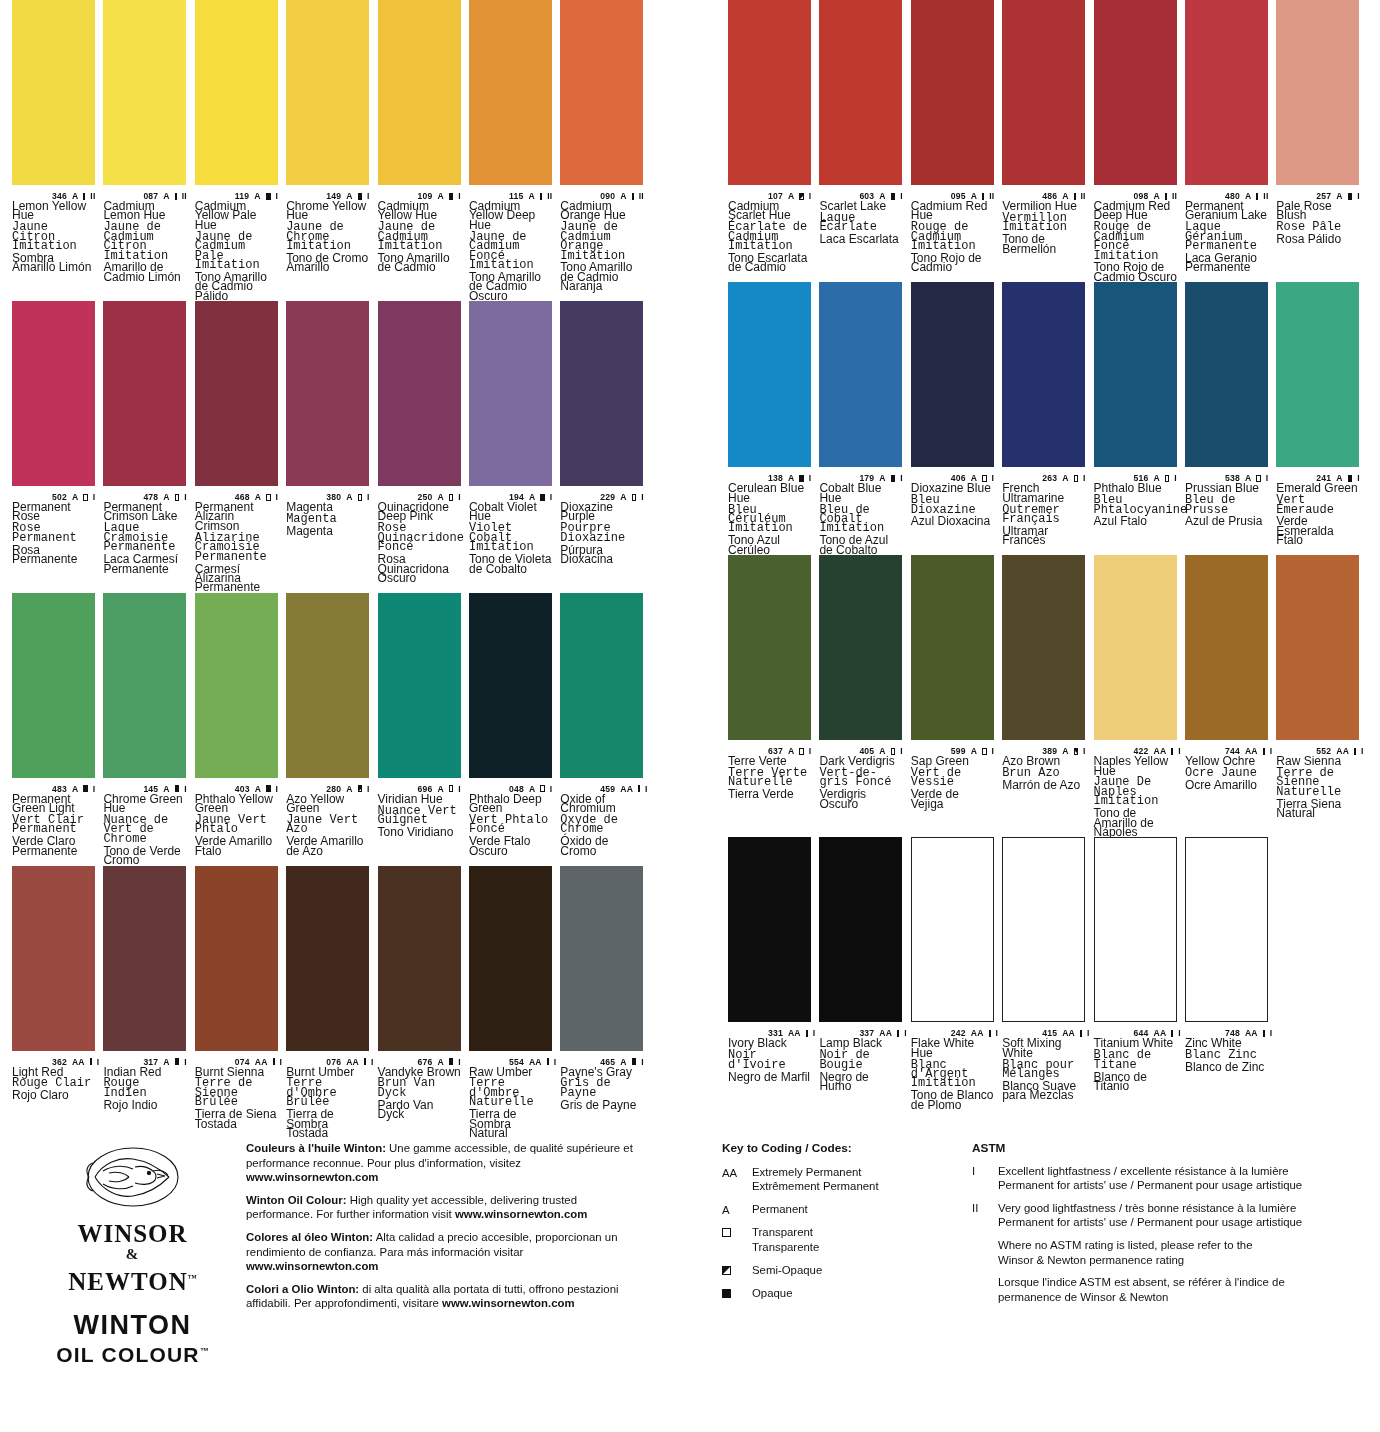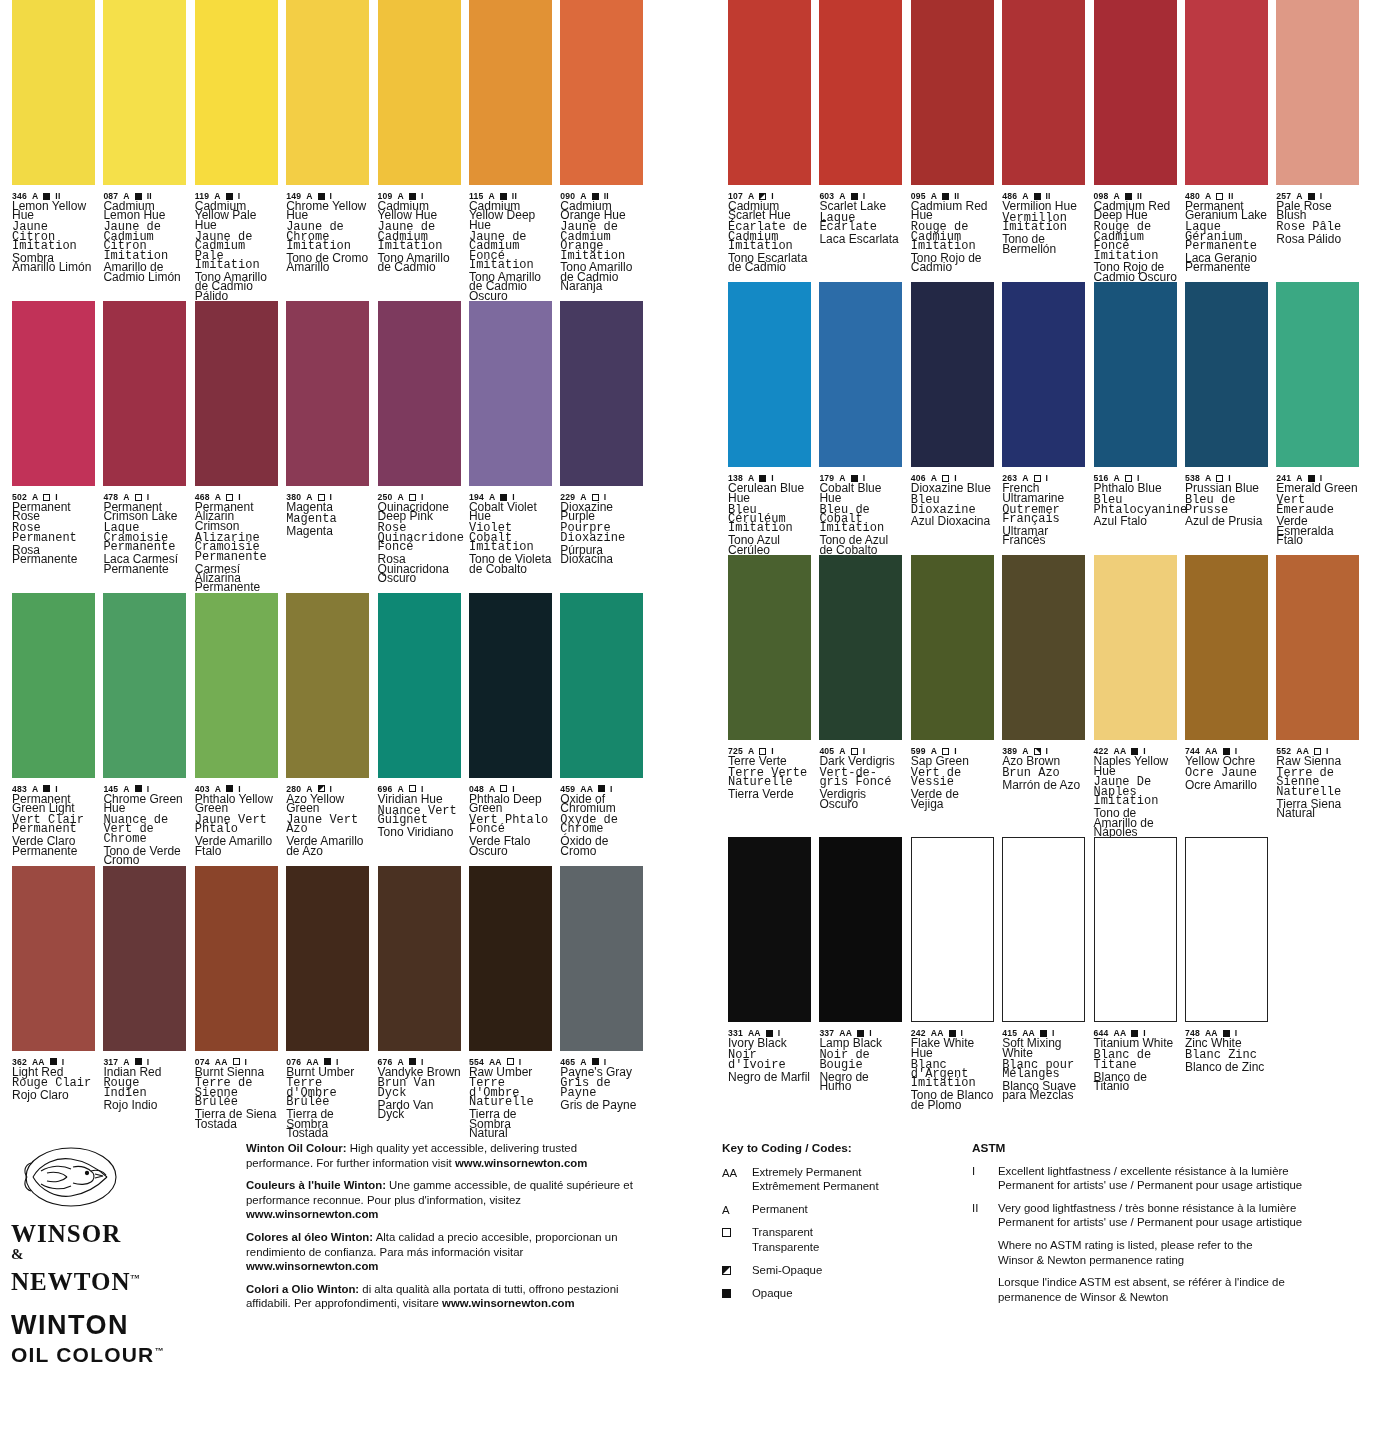--- a/index.html
+++ b/index.html
@@ -25,21 +25,21 @@
     box-sizing:border-box;
   }
   .chip.outlined{border:1px solid #222;background:#fff;}
 
   .meta{
     display:flex;align-items:center;gap:5px;
     margin-top:6px;height:10px;
     font-size:8.6px;font-weight:bold;letter-spacing:.2px;
     color:#111;
   }
-  .meta .code{font-weight:bold;}
+  .meta .code{font-weight:bold;margin-left:40px;}
   .meta .perm{font-weight:bold;}
   .meta .astm{font-weight:bold;}
 
   .op{display:inline-block;width:7px;height:7px;box-sizing:border-box;position:relative;}
   .op.opaque{background:#111;border:1px solid #111;}
   .op.transparent{background:#fff;border:1px solid #111;}
   .op.semi{background:#fff;border:1px solid #111;overflow:hidden;}
   .op.semi:after{
     content:"";position:absolute;left:0;top:0;width:0;height:0;
     border-left:5.5px solid #111;border-bottom:5.5px solid transparent;
@@ -51,21 +51,21 @@
   }
 
   .names{margin-top:1px;font-size:12px;line-height:9.4px;color:#161616;}
   .names div{white-space:normal;}
   .nm-en{margin-bottom:2.5px;}
   .nm-fr{margin-bottom:2.5px;font-family:Liberation Mono, monospace;}
   .nm-es{margin-bottom:0;}
 
   
   .footer{position:absolute;left:0;top:1133px;width:1380px;height:299px;}
-  .logo-col{position:absolute;left:11px;top:8px;width:205px;text-align:left;}
+  .logo-col{position:absolute;left:30px;top:8px;width:205px;text-align:center;}
   .logo-mark{margin:0 auto;width:120px;height:72px;}
   .logo-wn{
     margin-top:4px;font-family:"Liberation Serif","DejaVu Serif",serif;
     font-size:25px;font-weight:bold;letter-spacing:1px;line-height:25px;color:#111;
   }
   .logo-amp{font-size:15px;line-height:15px;margin:1px 0;}
   .logo-tm{font-size:9px;vertical-align:super;letter-spacing:0;}
   .logo-winton{
     margin-top:16px;font-size:27px;font-weight:bold;letter-spacing:1.5px;color:#111;
   }
@@ -698,21 +698,21 @@
               <div class="nm-en">Emerald Green</div>
               <div class="nm-fr">Vert Émeraude</div>
               <div class="nm-es">Verde Esmeralda Ftalo</div>
             </div>
           </div>
         </div>
         <div class="row">
           <div class="cell">
             <div class="chip" style="background: rgb(74, 97, 47);"></div>
             <div class="meta">
-              <span class="code">725</span>
+              <span class="code">637</span>
               <span class="perm">A</span>
               <span class="op transparent"></span>
               <span class="astm">I</span>
             </div>
             <div class="names">
               <div class="nm-en">Terre Verte</div>
               <div class="nm-fr">Terre Verte Naturelle</div>
               <div class="nm-es">Tierra Verde</div>
             </div>
           </div>
@@ -911,22 +911,22 @@
         </g>
       </svg>
       <div class="logo-wn">WINSOR</div>
       <div class="logo-wn logo-amp">&amp;</div>
       <div class="logo-wn"><span>NEWTON</span><span class="logo-tm">™</span></div>
       <div class="logo-winton">WINTON</div>
       <div class="logo-oil"><span>OIL COLOUR</span><span class="logo-tm">™</span></div>
     </div>
 
     <div class="txt-col" id="blurb-col">
+        <p><b>Couleurs à l'huile Winton:</b> Une gamme accessible, de qualité supérieure et performance reconnue. Pour plus d'information, visitez <b>www.winsornewton.com</b></p>
         <p><b>Winton Oil Colour:</b> High quality yet accessible, delivering trusted performance. For further information visit <b>www.winsornewton.com</b></p>
-        <p><b>Couleurs à l'huile Winton:</b> Une gamme accessible, de qualité supérieure et performance reconnue. Pour plus d'information, visitez <b>www.winsornewton.com</b></p>
         <p><b>Colores al óleo Winton:</b> Alta calidad a precio accesible, proporcionan un rendimiento de confianza. Para más información visitar <b>www.winsornewton.com</b></p>
         <p><b>Colori a Olio Winton:</b> di alta qualità alla portata di tutti, offrono pestazioni affidabili. Per approfondimenti, visitare <b>www.winsornewton.com</b></p>
       </div>
 
     <div class="key-col">
       <div class="key-title">Key to Coding / Codes:</div>
       <div id="key-list">
           <div class="key-row">
             <div class="key-sym">AA</div>
             <div class="key-txt">

